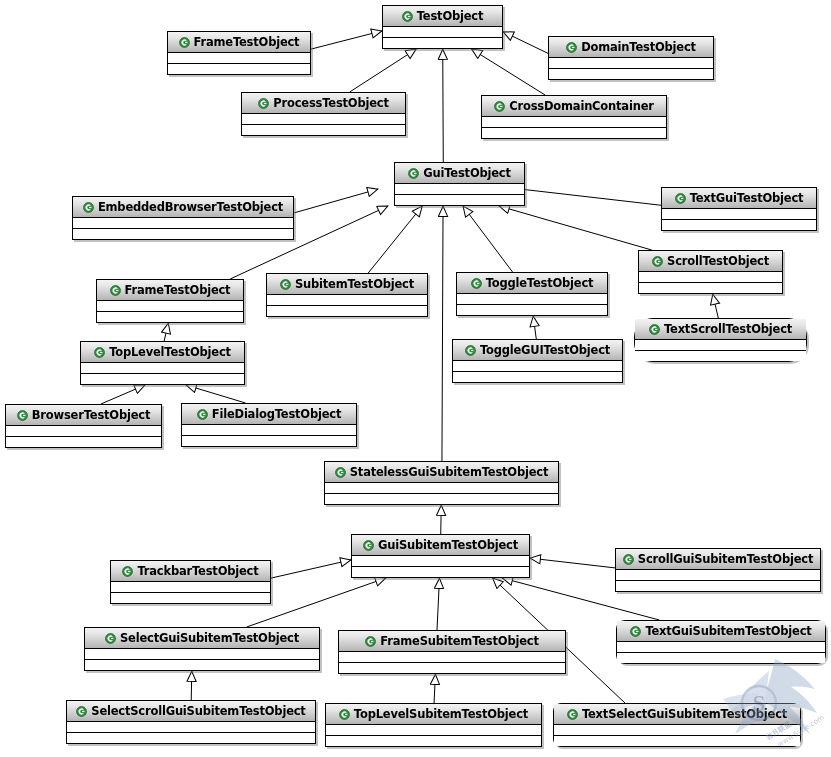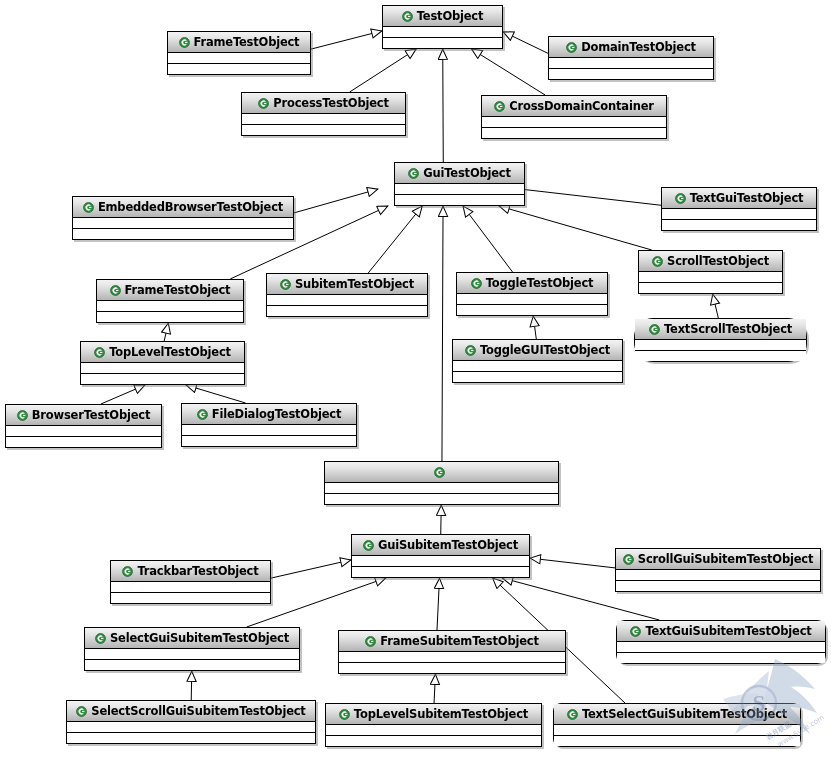--- a/index.html
+++ b/index.html
@@ -316,20 +316,21 @@
         <div class="uml-attrs"></div>
         <div class="uml-ops"></div>
       </div>
       <div class="uml-class" style="left: 324px; top: 461px; width: 235px;">
         <div class="uml-header">
           <svg class="cls-icon" viewBox="0 0 12 12">
             <circle cx="6" cy="6" r="5.4" fill="#2f8f3f" stroke="#1d5c28" stroke-width="0.8"></circle>
             <path d="M8.6,4.1 A3.2,3.2 0 1 0 8.6,7.9 L7.2,7.9 A2,2 0 1 1 7.2,4.1 Z" fill="#ffffff"></path>
             <rect x="6.6" y="5.3" width="2.6" height="1.3" fill="#ffffff"></rect>
           </svg>
+          <span class="cls-name">StatelessGuiSubitemTestObject</span>
         </div>
         <div class="uml-attrs"></div>
         <div class="uml-ops"></div>
       </div>
       <div class="uml-class" style="left: 351px; top: 534px; width: 179px;">
         <div class="uml-header">
           <svg class="cls-icon" viewBox="0 0 12 12">
             <circle cx="6" cy="6" r="5.4" fill="#2f8f3f" stroke="#1d5c28" stroke-width="0.8"></circle>
             <path d="M8.6,4.1 A3.2,3.2 0 1 0 8.6,7.9 L7.2,7.9 A2,2 0 1 1 7.2,4.1 Z" fill="#ffffff"></path>
             <rect x="6.6" y="5.3" width="2.6" height="1.3" fill="#ffffff"></rect>
@@ -356,21 +357,21 @@
           <svg class="cls-icon" viewBox="0 0 12 12">
             <circle cx="6" cy="6" r="5.4" fill="#2f8f3f" stroke="#1d5c28" stroke-width="0.8"></circle>
             <path d="M8.6,4.1 A3.2,3.2 0 1 0 8.6,7.9 L7.2,7.9 A2,2 0 1 1 7.2,4.1 Z" fill="#ffffff"></path>
             <rect x="6.6" y="5.3" width="2.6" height="1.3" fill="#ffffff"></rect>
           </svg>
           <span class="cls-name">ScrollGuiSubitemTestObject</span>
         </div>
         <div class="uml-attrs"></div>
         <div class="uml-ops"></div>
       </div>
-      <div class="uml-class" style="left: 84px; top: 627px; width: 216px;">
+      <div class="uml-class" style="left: 84px; top: 627px; width: 236px;">
         <div class="uml-header">
           <svg class="cls-icon" viewBox="0 0 12 12">
             <circle cx="6" cy="6" r="5.4" fill="#2f8f3f" stroke="#1d5c28" stroke-width="0.8"></circle>
             <path d="M8.6,4.1 A3.2,3.2 0 1 0 8.6,7.9 L7.2,7.9 A2,2 0 1 1 7.2,4.1 Z" fill="#ffffff"></path>
             <rect x="6.6" y="5.3" width="2.6" height="1.3" fill="#ffffff"></rect>
           </svg>
           <span class="cls-name">SelectGuiSubitemTestObject</span>
         </div>
         <div class="uml-attrs"></div>
         <div class="uml-ops"></div>

